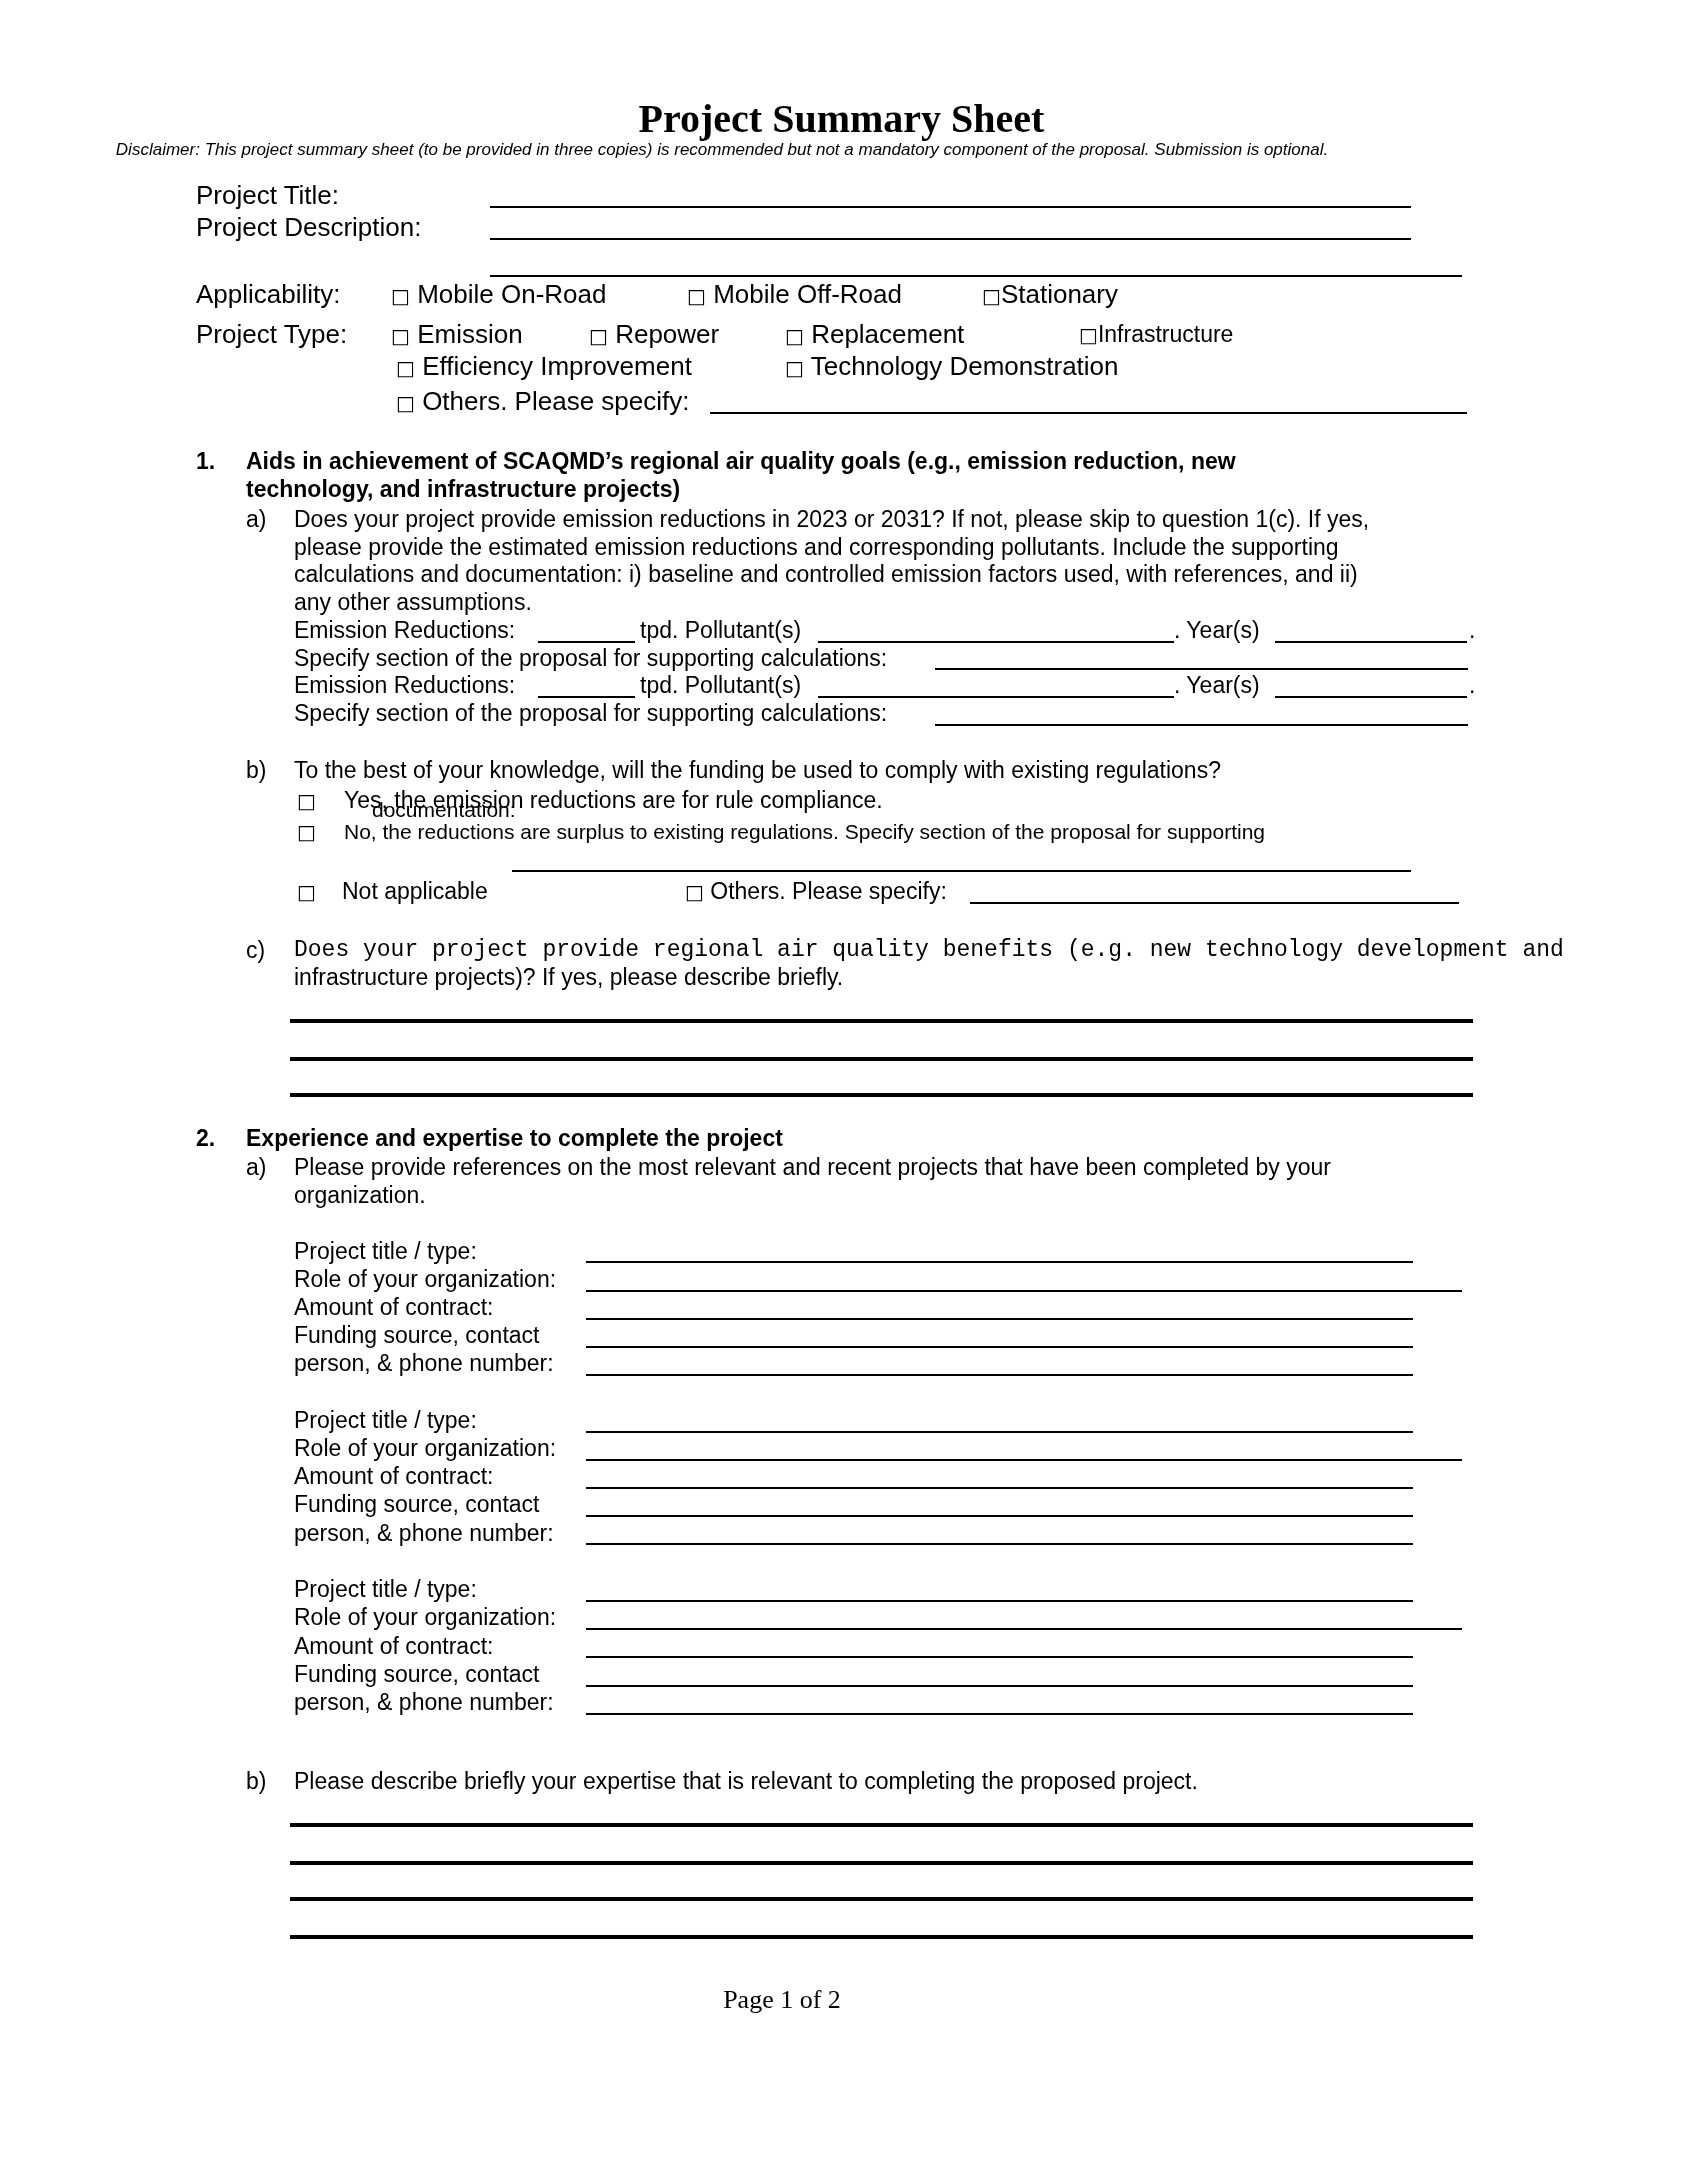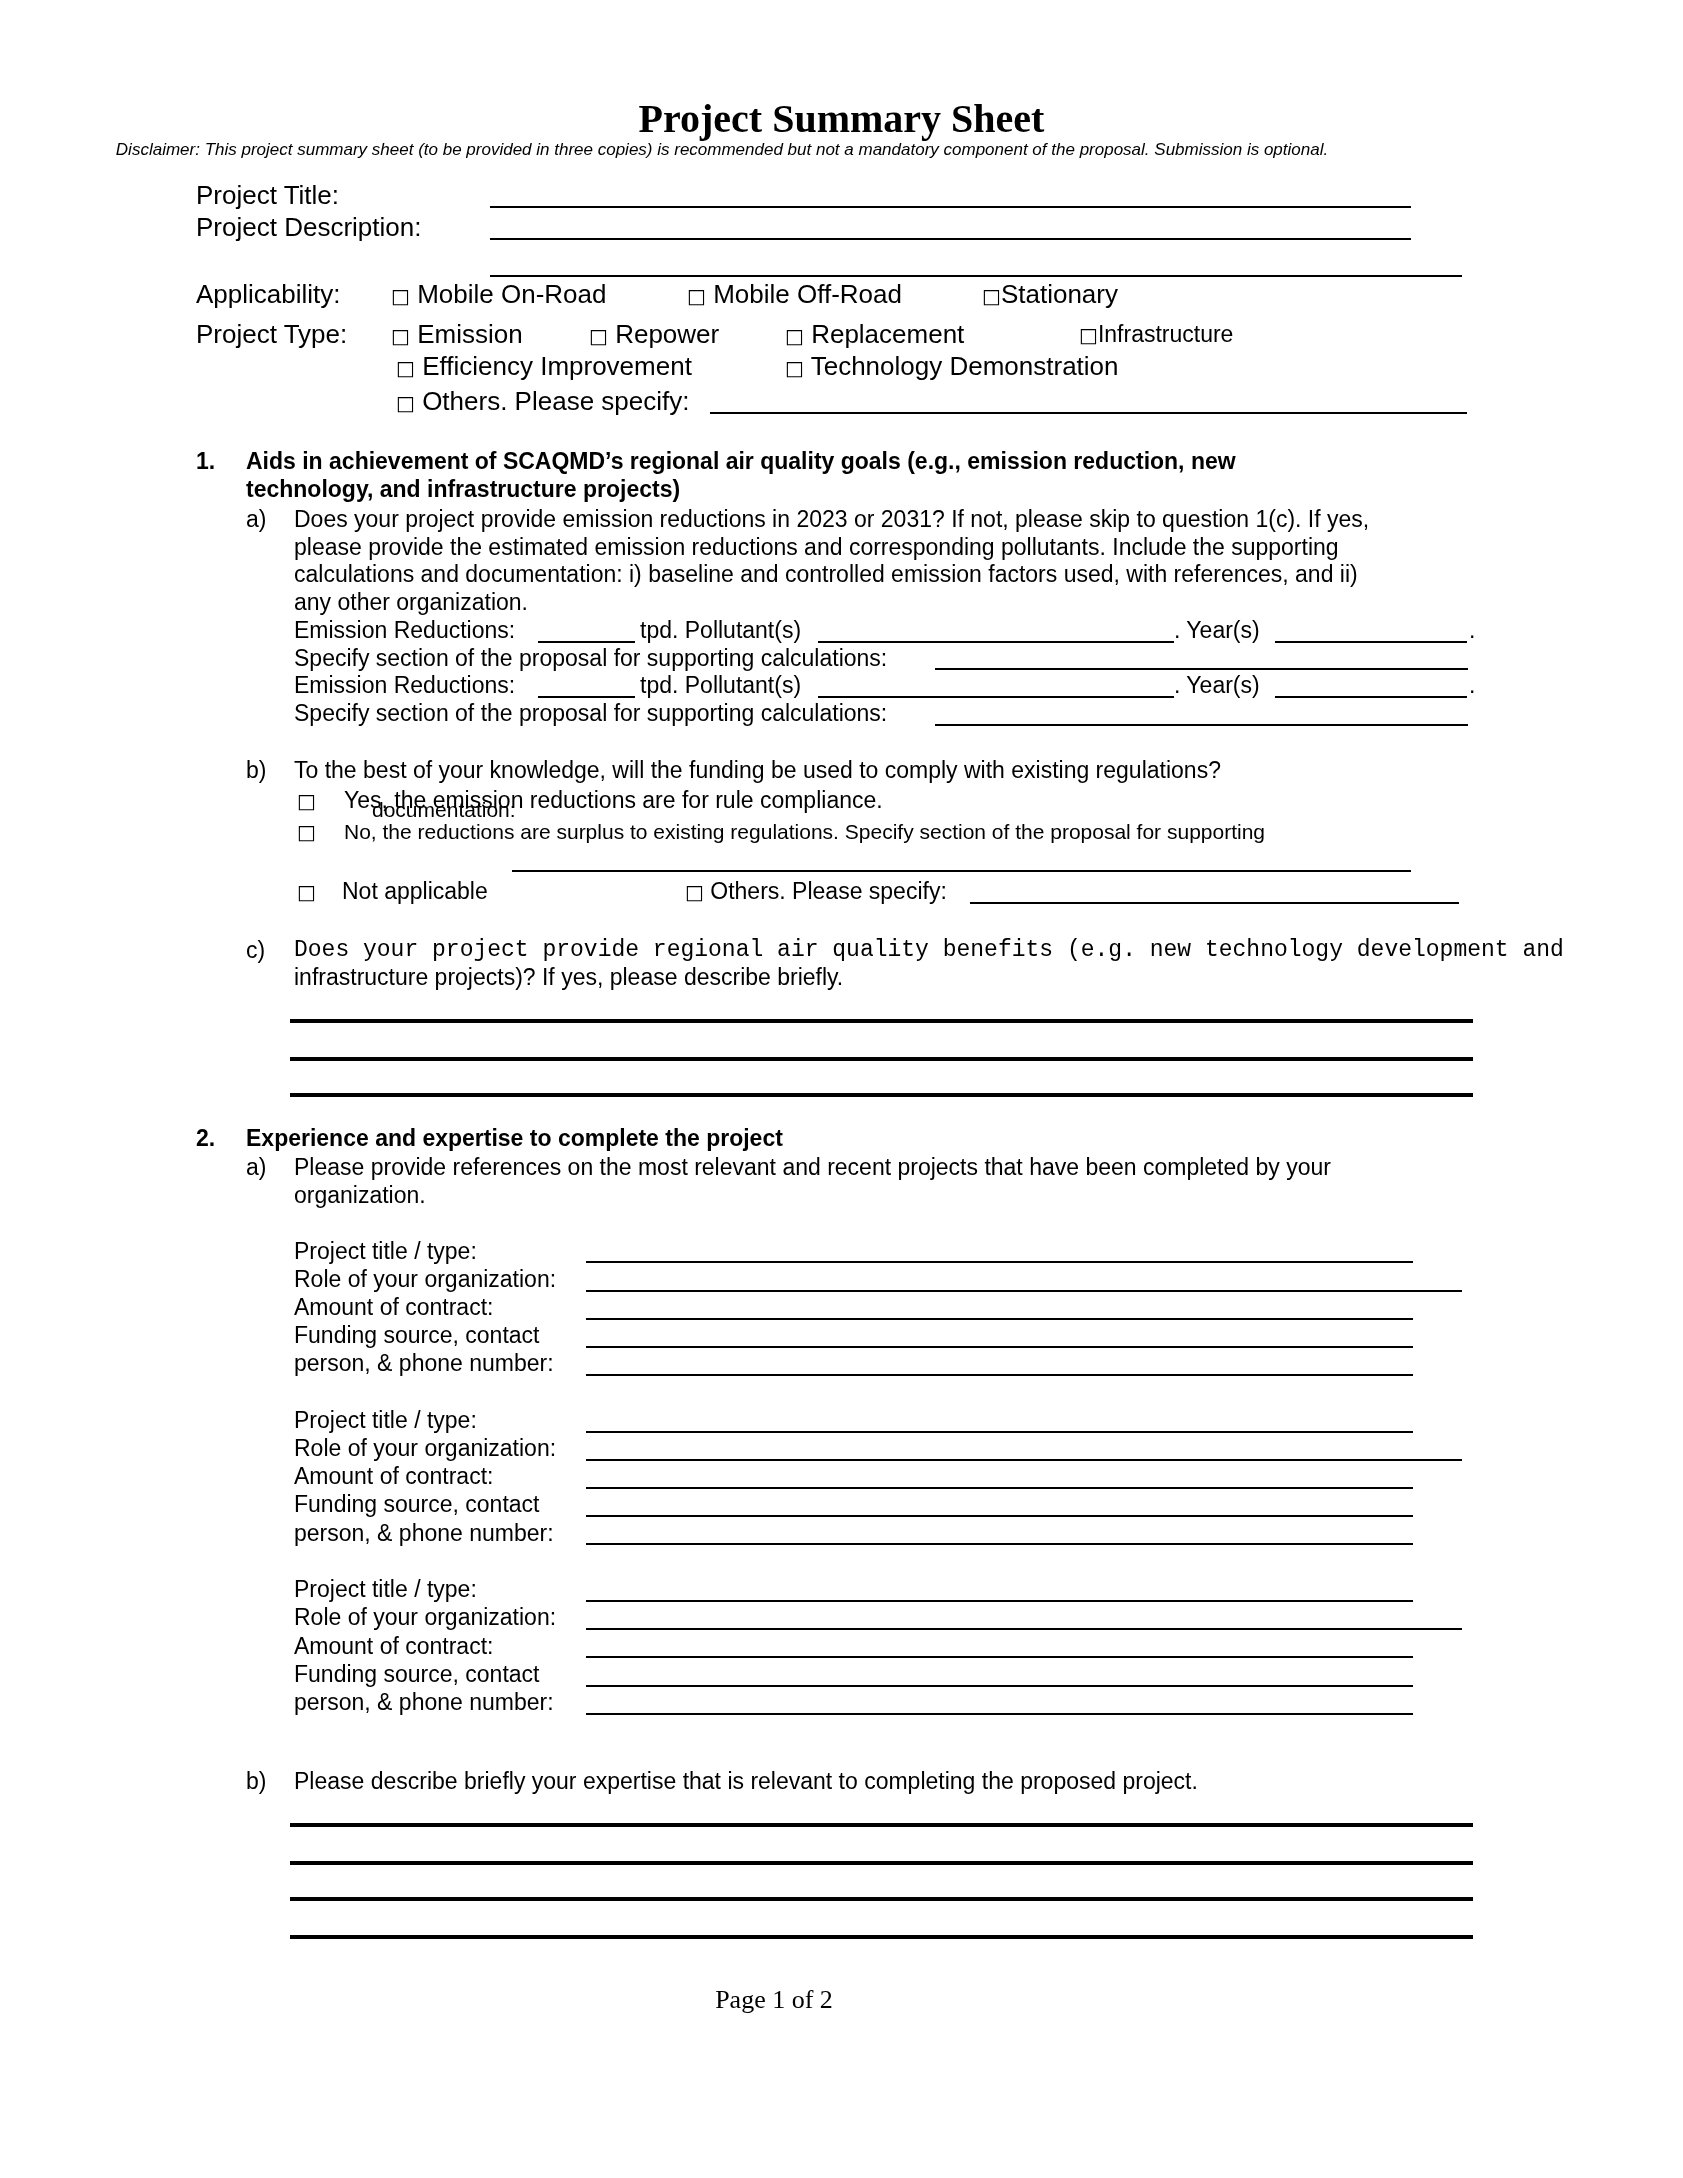--- a/index.html
+++ b/index.html
@@ -9,21 +9,21 @@
   .title { left:0; width:1683px; text-align:center; top:95px; font-family:"Liberation Serif", serif;
            font-weight:bold; font-size:40px; }
   .disclaimer { left:0; width:1444px; text-align:center; top:140px; font-style:italic; font-size:17px; }
   .f25 { font-size:26px; }
   .f23 { font-size:23px; }
   .f22 { font-size:21px; }
   .bold { font-weight:bold; }
   .hline { position:absolute; border-bottom:2px solid #000; height:0; }
   .thick { position:absolute; height:4px; background:#000; left:290px; width:1183px; }
   .cb { font-family:"DejaVu Sans", sans-serif; font-size:20px; }
-  .footer { left:0; width:1548px; text-align:center; top:1985px; font-family:"Liberation Serif", serif; font-size:26px; }
+  .footer { left:8px; width:1548px; text-align:center; top:1985px; font-family:"Liberation Serif", serif; font-size:26px; }
 </style>
 </head>
 <body>
 
 <div class="abs title">Project Summary Sheet</div>
 <div class="abs disclaimer">Disclaimer: This project summary sheet (to be provided in three copies) is recommended but not a mandatory component of the proposal. Submission is optional.</div>
 
 <div class="abs f25" style="left:196px;top:180px;">Project Title:</div>
 <div class="hline" style="left:490px;top:206px;width:921px;"></div>
 <div class="abs f25" style="left:196px;top:212px;">Project Description:</div>
@@ -46,21 +46,21 @@
 <div class="hline" style="left:710px;top:412px;width:757px;"></div>
 
 <div class="abs f23 bold" style="left:196px;top:448px;">1.</div>
 <div class="abs f23 bold" style="left:246px;top:448px;">Aids in achievement of SCAQMD’s regional air quality goals (e.g., emission reduction, new</div>
 <div class="abs f23 bold" style="left:246px;top:476px;">technology, and infrastructure projects)</div>
 
 <div class="abs f23" style="left:246px;top:506px;">a)</div>
 <div class="abs f23" style="left:294px;top:506px;">Does your project provide emission reductions in 2023 or 2031? If not, please skip to question 1(c). If yes,</div>
 <div class="abs f23" style="left:294px;top:534px;">please provide the estimated emission reductions and corresponding pollutants. Include the supporting</div>
 <div class="abs f23" style="left:294px;top:561px;">calculations and documentation: i) baseline and controlled emission factors used, with references, and ii)</div>
-<div class="abs f23" style="left:294px;top:589px;">any other organization.</div>
+<div class="abs f23" style="left:294px;top:589px;">any other assumptions.</div>
 
 <div class="abs f23" style="left:294px;top:617px;">Emission Reductions:</div>
 <div class="hline" style="left:538px;top:641px;width:97px;"></div>
 <div class="abs f23" style="left:640px;top:617px;">tpd. Pollutant(s)</div>
 <div class="hline" style="left:818px;top:641px;width:356px;"></div>
 <div class="abs f23" style="left:1174px;top:617px;">. Year(s)</div>
 <div class="hline" style="left:1275px;top:641px;width:192px;"></div>
 <div class="abs f23" style="left:1469px;top:617px;">.</div>
 
 <div class="abs f23" style="left:294px;top:645px;">Specify section of the proposal for supporting calculations:</div>

